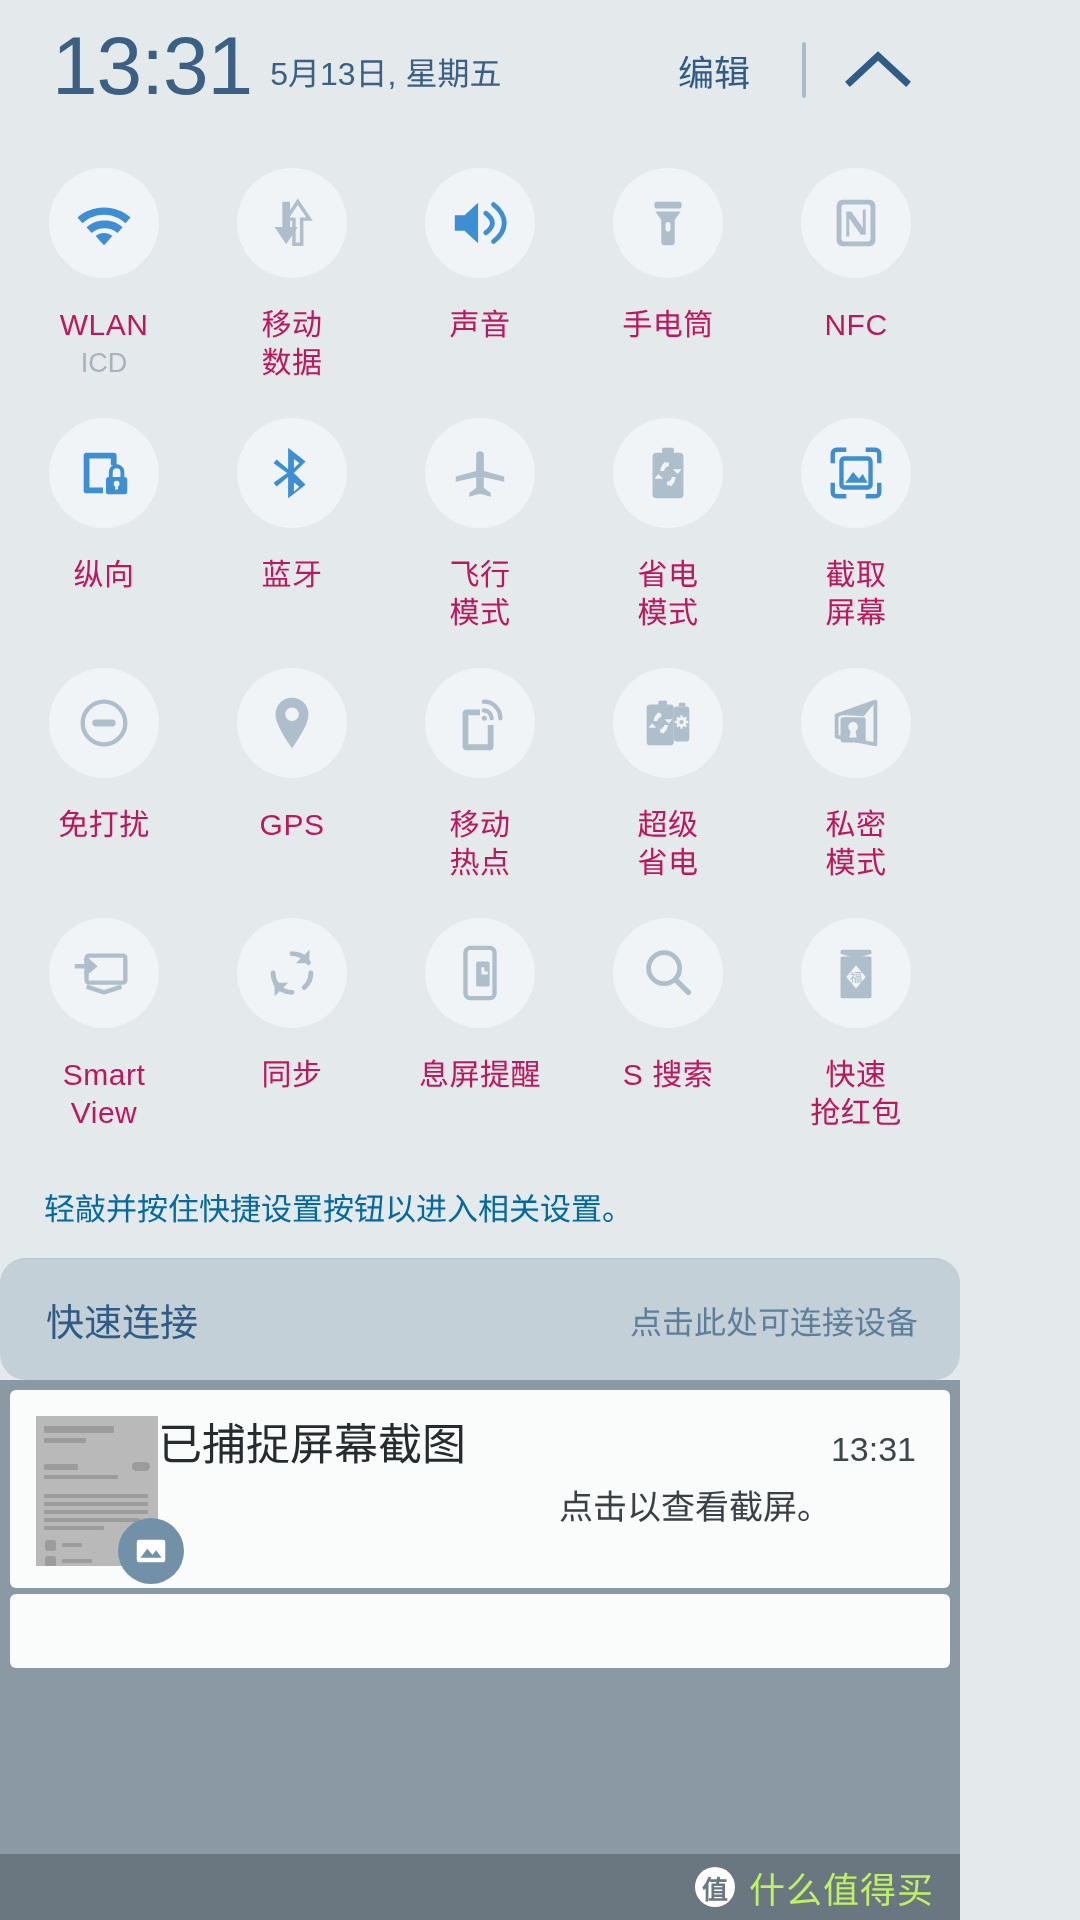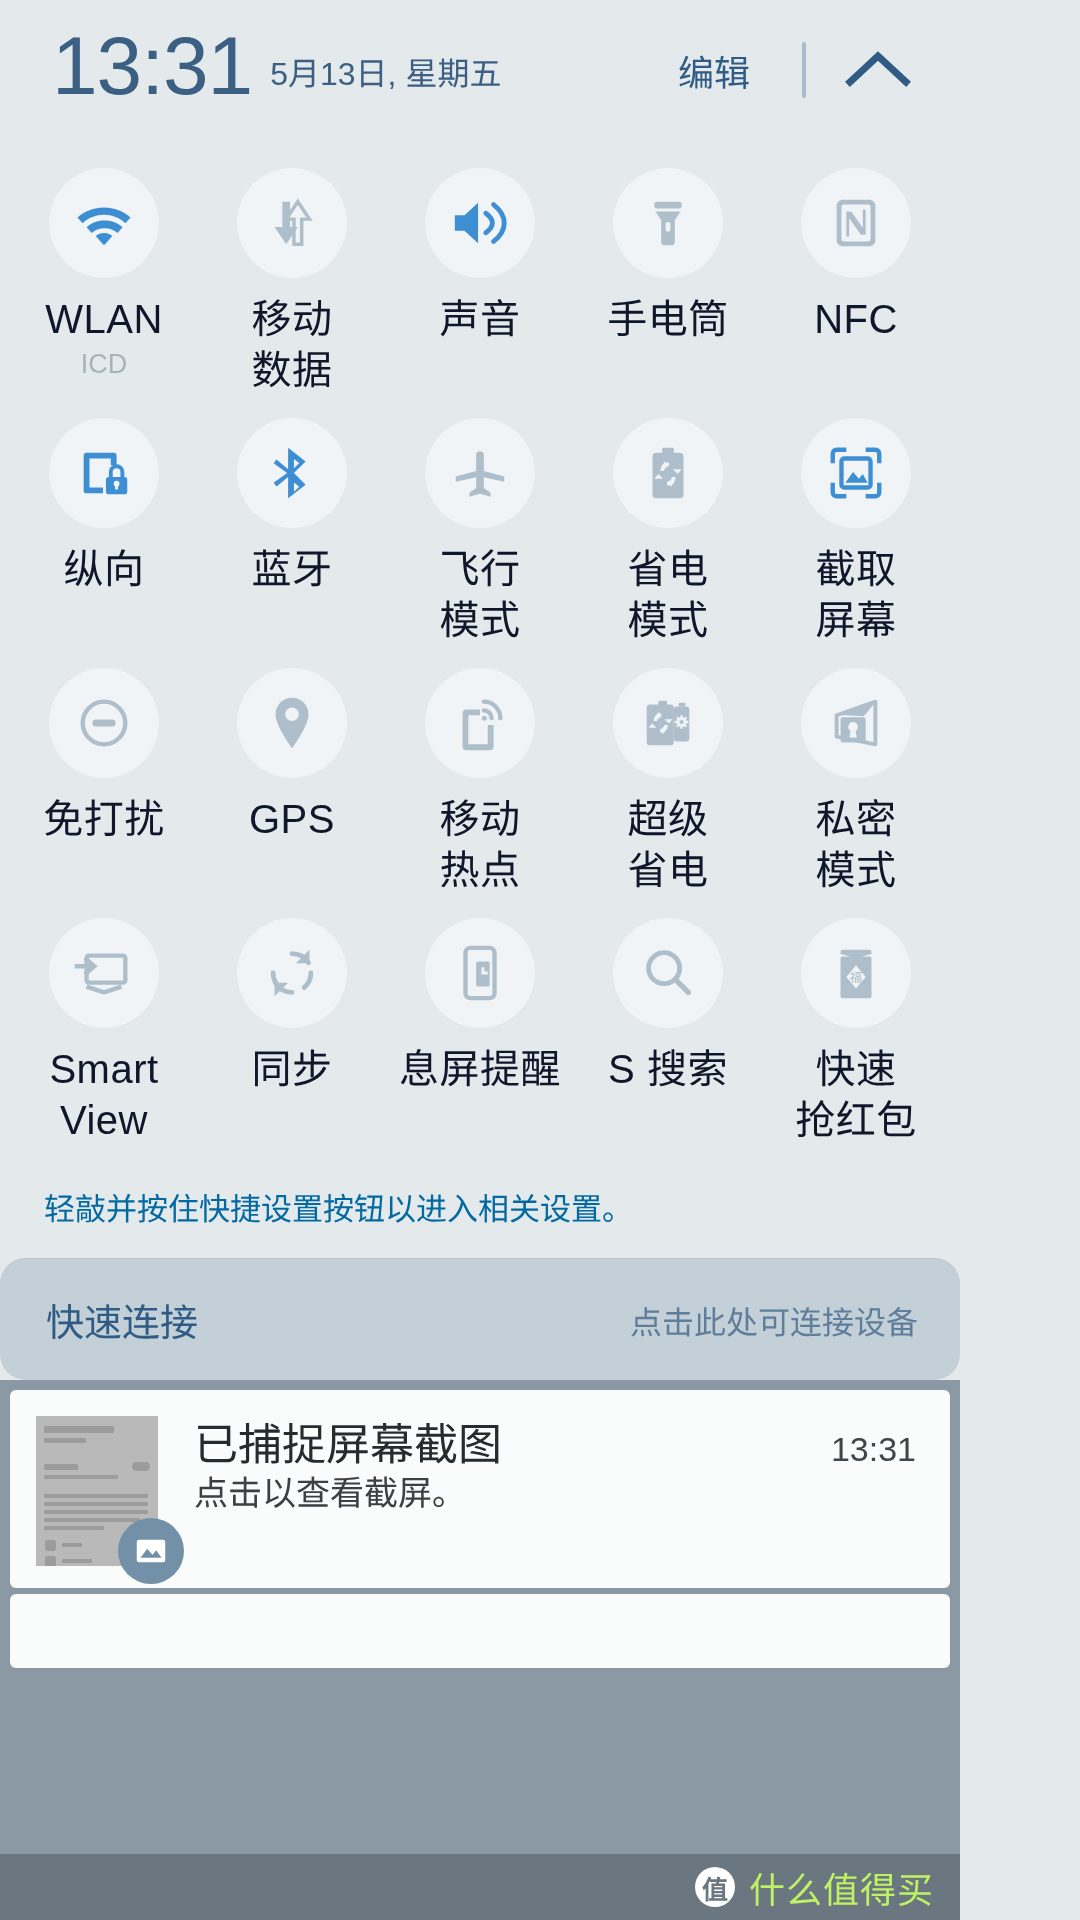--- a/index.html
+++ b/index.html
@@ -71,24 +71,24 @@
   }
   .qs-icon-circle {
     width:110px; height:110px;
     border-radius:50%;
     background:#f1f4f6;
     display:flex; align-items:center; justify-content:center;
     flex:0 0 auto;
   }
   .qs-icon-circle svg { width:62px; height:62px; display:block; }
   .qs-label {
-    margin-top:16px;
-    font-size:40px;
+    margin-top:28px;
+    font-size:30px;
     line-height:1.27;
-    color:#0f172a;
+    color:#be185d;
     text-align:center;
     white-space:pre-line;
     letter-spacing:0.5px;
   }
   .qs-sub {
     margin-top:4px;
     font-size:27px;
     color:#a6b3bd;
     text-align:center;
   }
@@ -151,33 +151,33 @@
     position:absolute;
     right:-26px; bottom:-18px;
     width:66px; height:66px;
     border-radius:50%;
     background:#7290a8;
     display:flex; align-items:center; justify-content:center;
   }
   .notif-badge svg { width:36px; height:36px; }
   .notif-text {
     flex:1 1 auto;
-    padding-left:36px;
     padding-top:8px;
   }
   .notif-title {
     font-size:44px;
     color:#262b2e;
     line-height:1.15;
   }
   .notif-body {
     font-size:34px;
     color:#3a4044;
-    margin-top:2px;
+    margin-top:16px;
     line-height:1.2;
+    text-align:right;
   }
   .notif-time {
     font-size:34px;
     color:#3e464b;
     flex:0 0 auto;
     padding-top:18px;
   }
   .notif-card-empty {
     background:#fafbfb;
     border-radius:6px;

